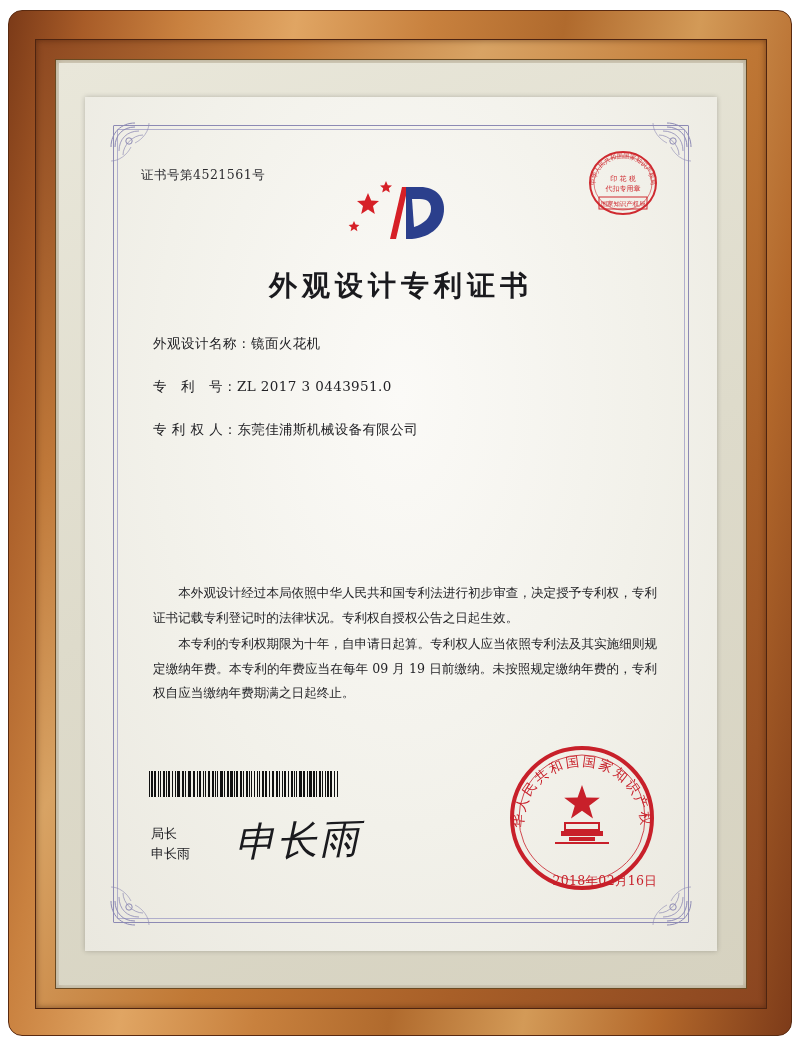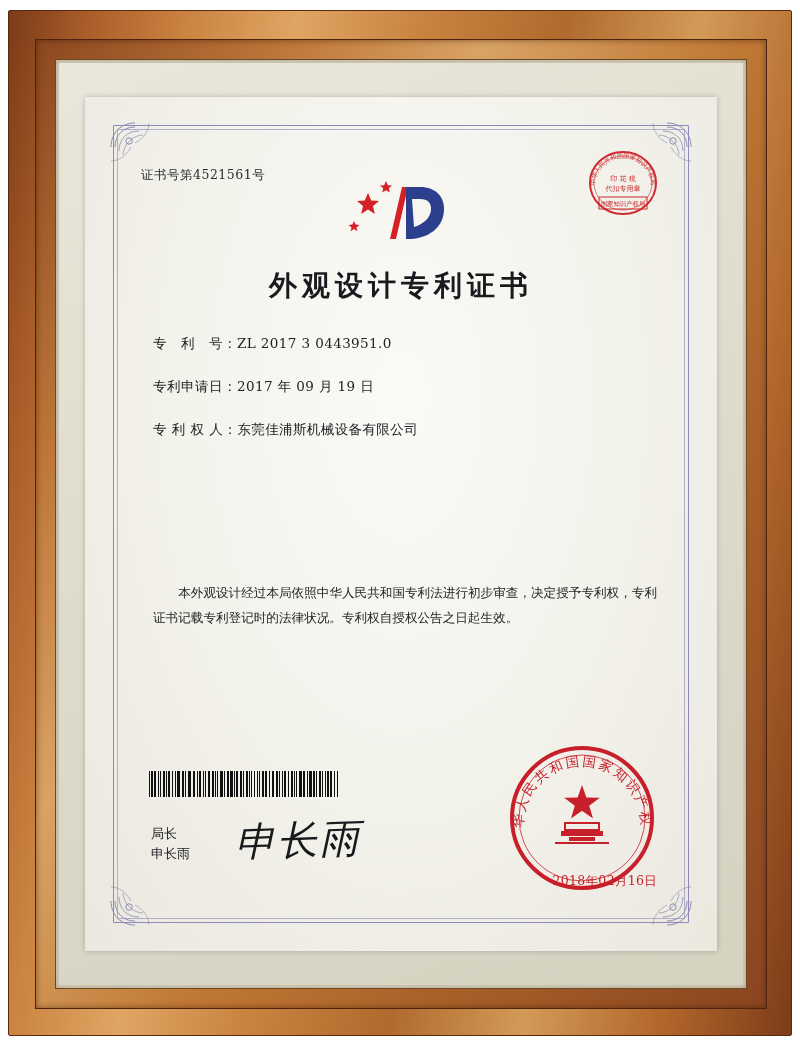--- a/index.html
+++ b/index.html
@@ -27,21 +27,21 @@
         #7b3a18 0%,
         #a85c28 8%,
         #c9813f 18%,
         #e0a563 30%,
         #c8813e 44%,
         #b06a2d 58%,
         #d39a57 72%,
         #b3682b 86%,
         #7d3b19 100%);
     border: 1px solid #5a2a10;
-    border-radius: 2px;
+    border-radius: 14px;
   }
   .frame-bevel {
     position: absolute;
     left: 26px;
     top: 28px;
     width: 732px;
     height: 970px;
     box-sizing: border-box;
     background:
       linear-gradient(120deg,
@@ -378,35 +378,36 @@
 
           <path d="M60 18 L74 18 C90 18 98 28 98 40 C98 56 86 68 66 70 L60 70 Z" fill="#2b3f8c"></path>
           <path d="M66 30 L74 30 C82 30 85 34 85 40 C85 48 78 55 68 58 Z" fill="#f6f5f0"></path>
         </svg>
       </div>
 
       <div class="main-title">外观设计专利证书</div>
 
       <div class="fields">
         <div class="field-row">
+          <span class="field-label">外观设计名称：</span>
+          <span class="field-value">镜面火花机</span>
+        </div>
+        <div class="field-row">
           <span class="field-label">专　利　号：</span>
           <span class="field-value">ZL 2017 3 0443951.0</span>
-        </div>
-        <div class="field-row">
-          <span class="field-label">专利申请日：</span>
-          <span class="field-value">2017 年 09 月 19 日</span>
         </div>
         <div class="field-row">
           <span class="field-label">专 利 权 人：</span>
           <span class="field-value">东莞佳浦斯机械设备有限公司</span>
         </div>
       </div>
 
       <div class="paragraphs">
         <p>本外观设计经过本局依照中华人民共和国专利法进行初步审查，决定授予专利权，专利证书记载专利登记时的法律状况。专利权自授权公告之日起生效。</p>
+        <p>本专利的专利权期限为十年，自申请日起算。专利权人应当依照专利法及其实施细则规定缴纳年费。本专利的年费应当在每年 09 月 19 日前缴纳。未按照规定缴纳年费的，专利权自应当缴纳年费期满之日起终止。</p>
       </div>
 
       <div class="barcode">
           <i style="width:1px"></i>
           <i style="width:1px;background:transparent"></i>
           <i style="width:2px"></i>
           <i style="width:1px;background:transparent"></i>
           <i style="width:2px"></i>
           <i style="width:2px;background:transparent"></i>
           <i style="width:1px"></i>

